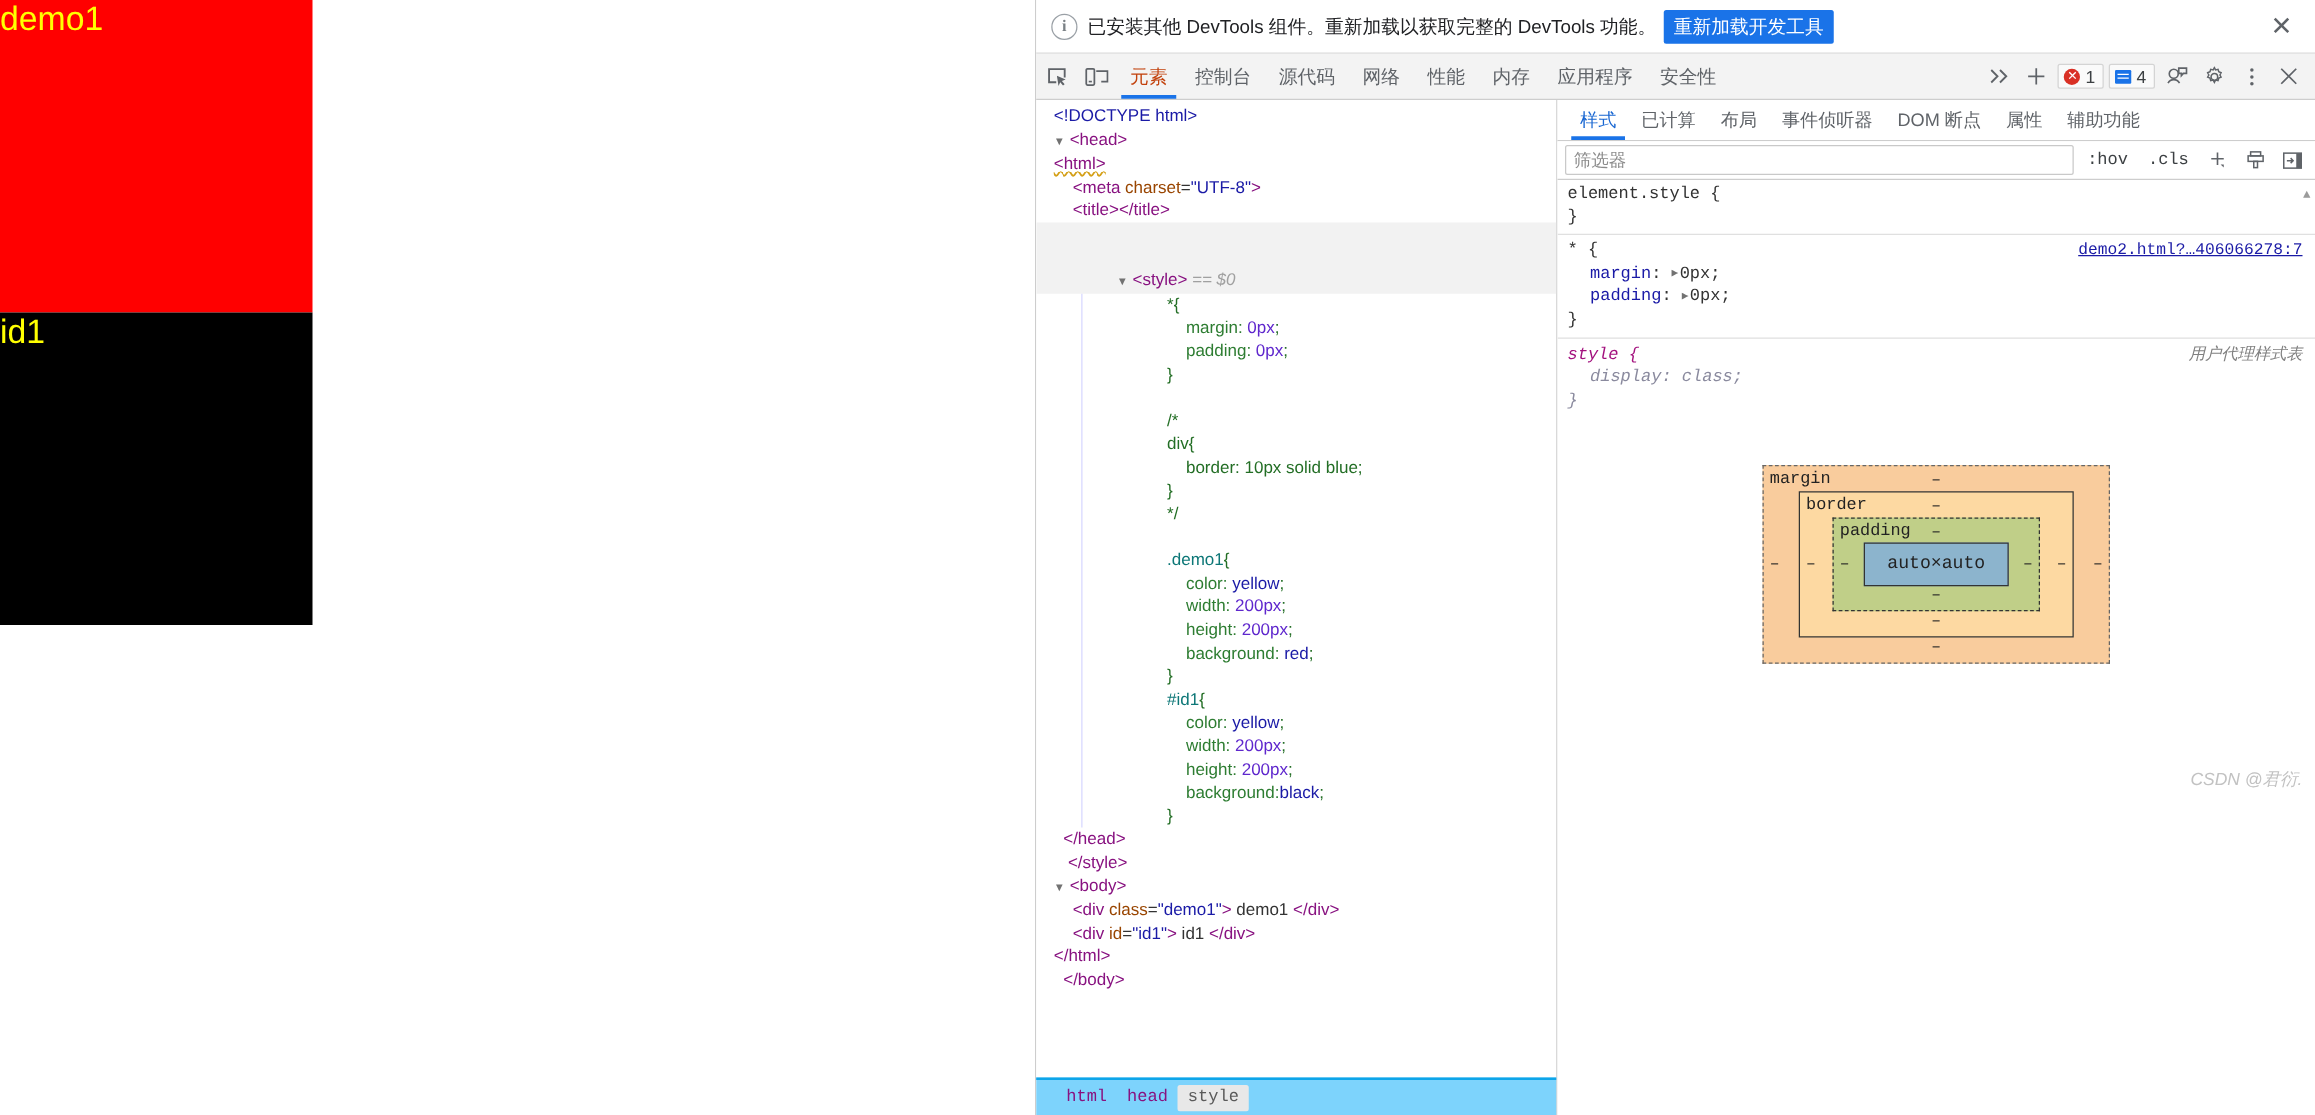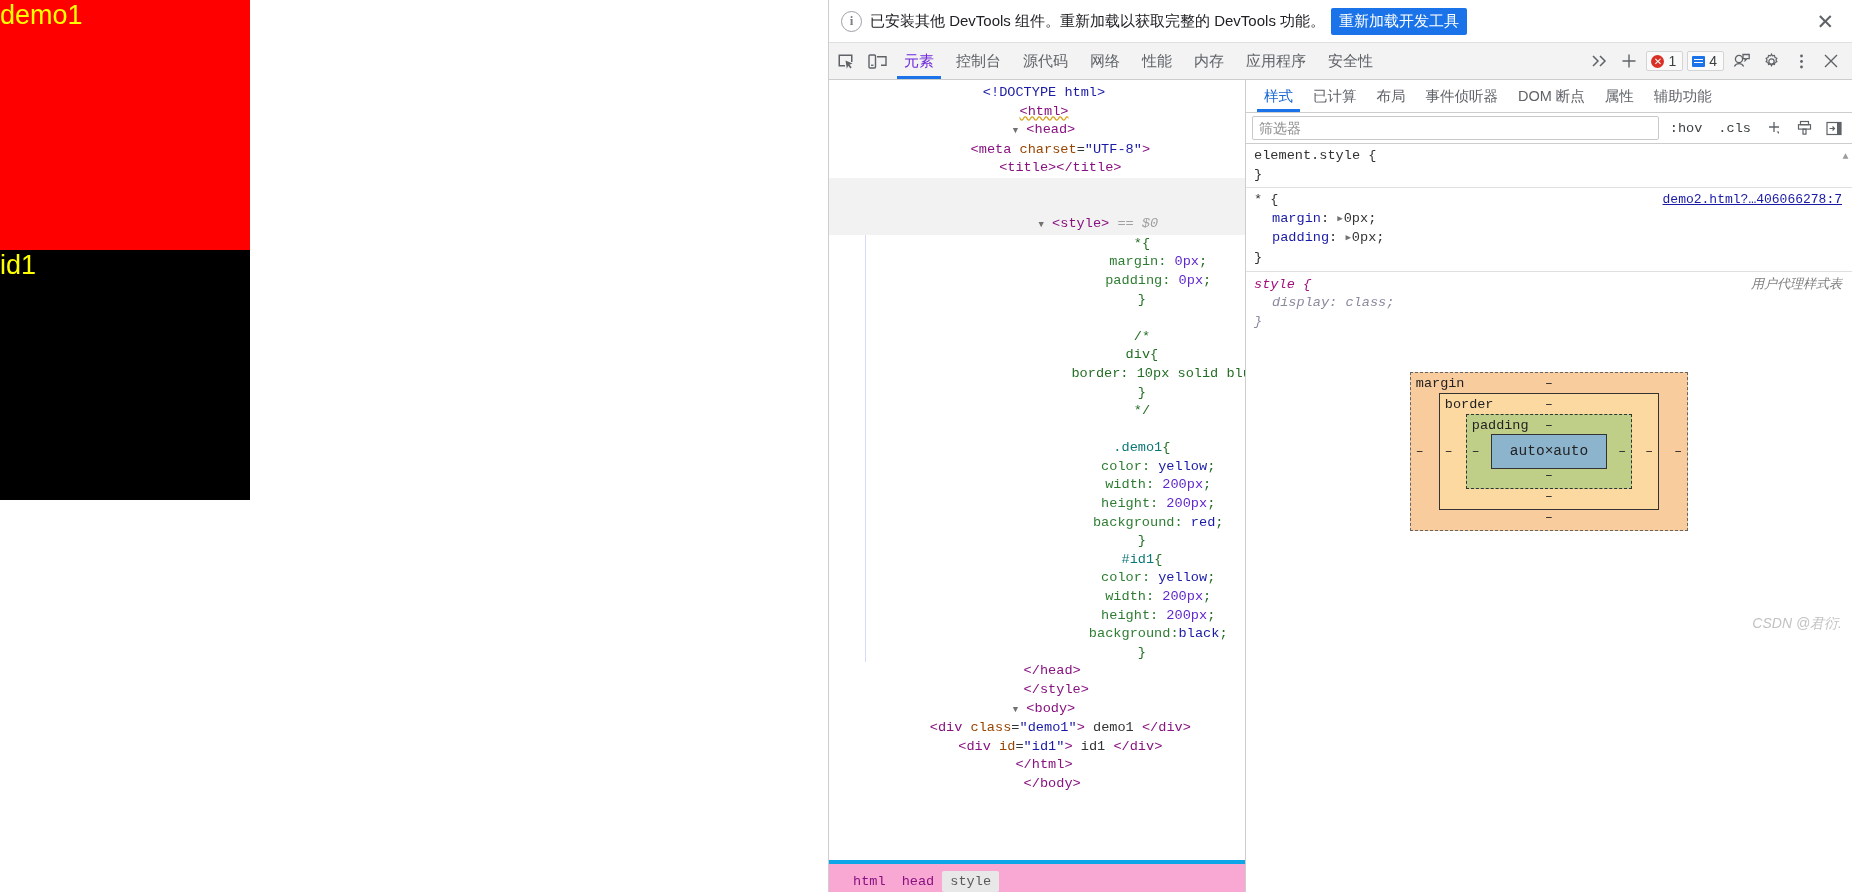--- a/index.html
+++ b/index.html
@@ -91,21 +91,21 @@
     width: 32px; cursor: pointer;
   }
   .panel-tab {
     display: flex; align-items: center;
     padding: 0 11px;
     color: #5f6368;
     cursor: pointer;
     position: relative;
     white-space: nowrap;
   }
-  .panel-tab.active { color: #6d28d9; justify-content: center; }
+  .panel-tab.active { color: #c2410c; justify-content: center; }
   .panel-tab.active::after {
     content: ""; position: absolute;
     left: 4px; right: 4px; bottom: 0; height: 3px;
     background: #1a73e8;
   }
   #toolbar-right {
     margin-left: auto;
     display: flex; align-items: center;
     padding-right: 6px;
   }
@@ -149,26 +149,25 @@
   #dom-pane {
     width: 417px; min-width: 417px;
     display: flex; flex-direction: column;
     border-right: 1px solid #cdcdcd;
     background: #ffffff;
     box-sizing: border-box;
   }
   #dom-tree {
     flex: 1;
     overflow: hidden;
-    font-family: Liberation Mono, monospace;
+    font-family: Liberation Sans, sans-serif;
     font-size: 13.6px;
     line-height: 18.6px;
     padding-top: 4px;
     color: #333;
-    text-align: center;
   }
   .node-row { position: relative; white-space: pre; padding-left: 14px; }
   .node-row.sel { background: #f2f2f2; }
   .arrow { color: #727272; font-size: 9px; }
   .tag   { color: #881280; }
   .tagb  { color: #1a1aa6; }
   .attr  { color: #994500; }
   .val   { color: #1a1aa6; }
   .txt   { color: #333333; }
   .cmt   { color: #236e25; }
@@ -183,23 +182,23 @@
     text-decoration-skip-ink: none;
   }
   .guideline {
     position: absolute; left: 36px; top: 0; bottom: 0;
     width: 1px; background: #d8d8ff;
   }
 
   
   #breadcrumb {
     height: 28px; min-height: 28px;
-    display: flex; align-items: flex-end;
-    border-top: 4px solid #0ea5e9;
-    background: #f9a8d4;
+    display: flex; align-items: center;
+    border-top: 2px solid #0ea5e9;
+    background: #7dd3fc;
     padding-left: 16px;
     font-family: "Liberation Mono", monospace;
     font-size: 13.6px;
   }
   .crumb {
     padding: 3px 8px; color: #881280; cursor: pointer;
     border-radius: 2px;
   }
   .crumb.sel { background: #e8e8e8; color: #5a5a5a; }
 
@@ -453,22 +452,22 @@
           </svg>
         </div>
       </div>
     </div>
 
     <div id="dt-body">
 
       <div id="dom-pane">
         <div id="dom-tree">
           <div class="node-row"><span class="tagb">&lt;!DOCTYPE html&gt;</span></div>
+          <div class="node-row"><span class="arrow">▼</span> <span class="tag">&lt;head&gt;</span></div>
           <div class="node-row"><span class="tag squiggle">&lt;html&gt;</span></div>
-          <div class="node-row"><span class="arrow">▼</span> <span class="tag">&lt;head&gt;</span></div>
           <div class="node-row">    <span class="tag">&lt;meta </span><span class="attr">charset</span>=<span class="val">"UTF-8"</span><span class="tag">&gt;</span></div>
           <div class="node-row">    <span class="tag">&lt;title&gt;&lt;/title&gt;</span></div>
           <div class="node-row sel" style="position:relative">
             
             <span class="arrow">  ▼</span> <span class="tag">&lt;style&gt;</span> <span class="dollar">== $0</span></div>
 
           <div style="position:relative">
             <div class="guideline"></div>
             <div class="node-row">                        <span class="css-plain">*{</span></div>
             <div class="node-row">                            <span class="css-prop">margin: </span><span class="css-num">0px</span><span class="css-plain">;</span></div>

